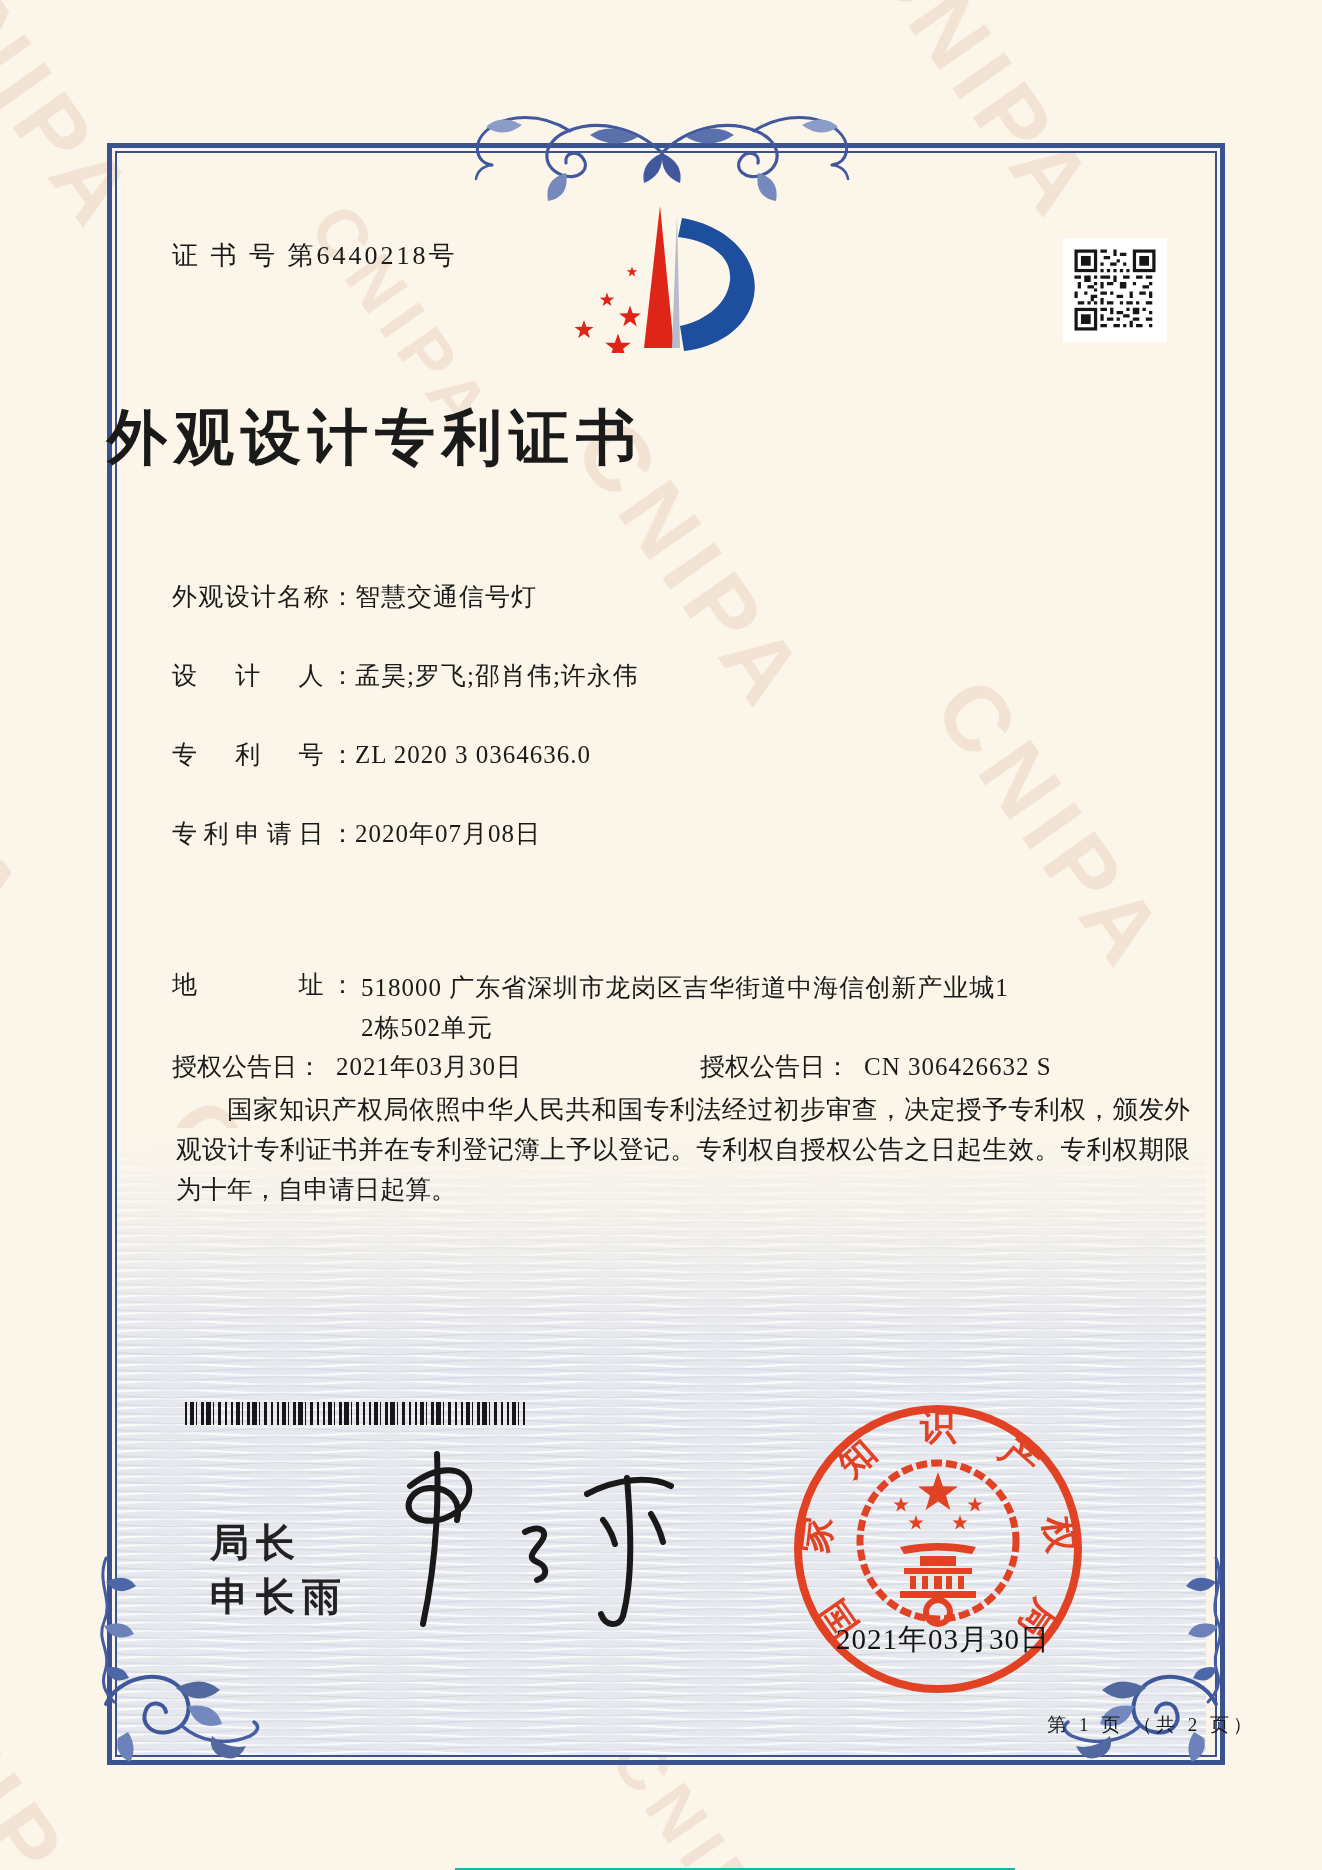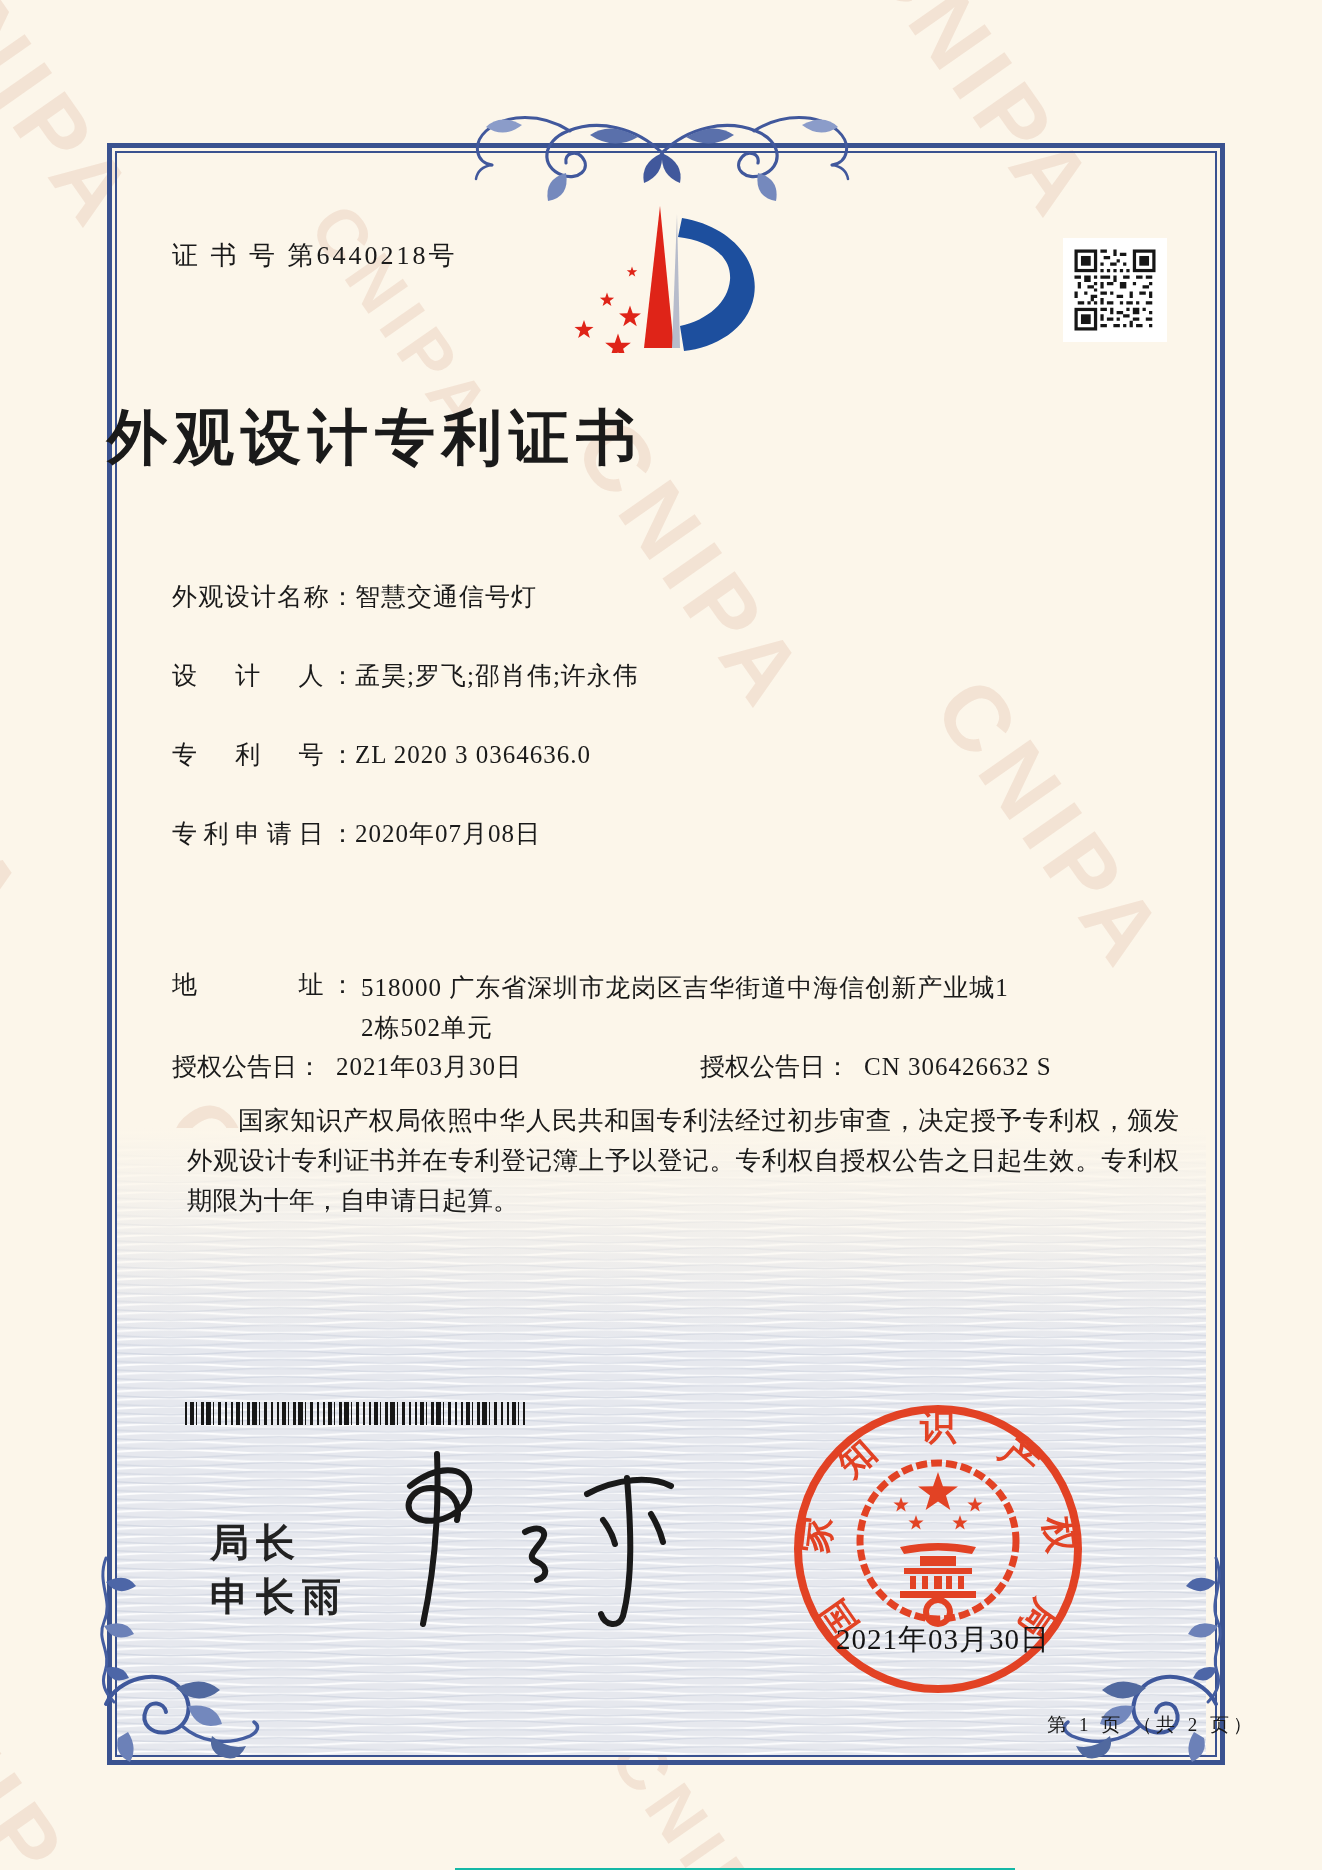--- a/index.html
+++ b/index.html
@@ -49,21 +49,21 @@
   }
   .flabel.natural{width:auto;text-align-last:auto;}
   .fvalue{letter-spacing:1px;}
   .addr-lines{display:inline-block;vertical-align:top;margin-left:6px;letter-spacing:1px;line-height:40px;}
   .grant-col2{position:absolute;left:528px;top:0;}
   
   .body-text{
     position:absolute;left:172px;top:1086px;width:1022px;z-index:5;
     font-size:25.5px;line-height:40px;text-align:justify;
   }
-  .body-text p{margin:15px;text-indent:2em;}
+  .body-text p{margin:4px;text-indent:2em;}
   
   .barcode{
     position:absolute;left:185px;top:1402px;width:340px;height:23px;z-index:5;
     background:repeating-linear-gradient(90deg,
       #171717 0 2px,transparent 2px 5px,
       #171717 5px 9px,transparent 9px 11px,
       #171717 11px 12px,transparent 12px 16px,
       #171717 16px 19px,transparent 19px 21px,
       #171717 21px 26px,transparent 26px 28px,
       #171717 28px 29px,transparent 29px 33px,

